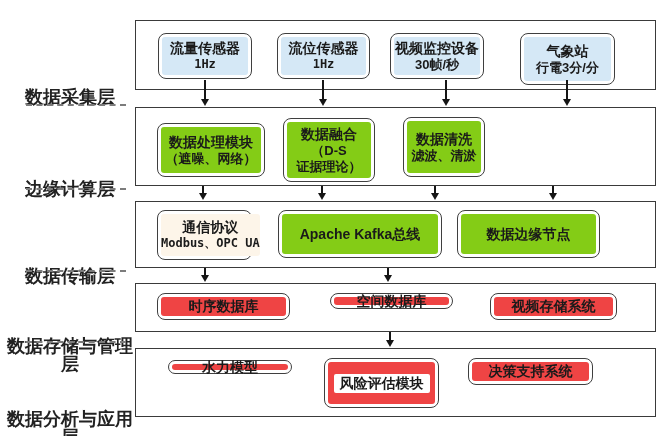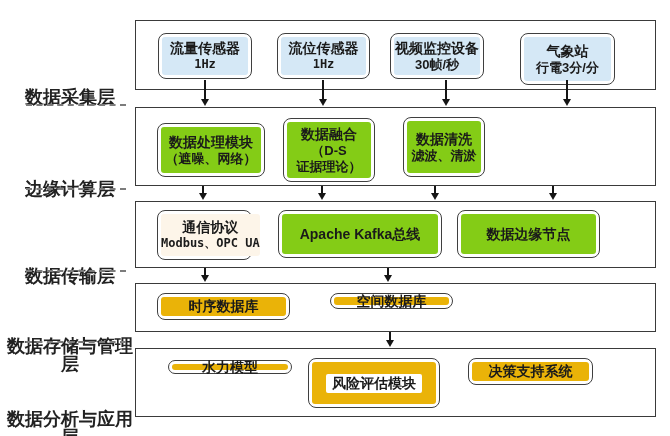--- a/index.html
+++ b/index.html
@@ -28,21 +28,21 @@
   .fill{
     flex:1;display:flex;flex-direction:column;align-items:center;
     justify-content:center;border-radius:3px;text-align:center;
   }
   .fill span{display:block;font-weight:bold;font-size:14px;line-height:17px;white-space:nowrap;}
   .fill span.sm{font-size:12px;line-height:15px;font-family:"DejaVu Sans Mono","Liberation Sans",sans-serif;}
   .fill span.md{font-size:13px;line-height:16px;}
   .blue{background:#d5e8f6;}
   .cream{background:#84cc16;}
   .cream-lt{background:#fdf5e9;}
-  .gray{background:#eab308;}
+  .gray{background:#ef4444;}
   .band-white{background:#ffffff;padding:1px 6px;border-radius:2px;}
   .arrow{position:absolute;width:2px;background:#151515;z-index:4;}
   .arrow::after{
     content:"";position:absolute;bottom:-7px;left:-3.5px;width:0;height:0;
     border-left:4.5px solid transparent;border-right:4.5px solid transparent;
     border-top:7px solid #151515;
   }
 </style>
 </head>
 <body>
@@ -131,27 +131,32 @@
   <div class="box" style="left:157px;top:293px;width:133px;height:27px">
     <div class="fill gray">
       <span>时序数据库</span>
     </div>
   </div>
   <div class="box" style="left:330px;top:293px;width:123px;height:16px">
     <div class="fill gray">
       <span>空间数据库</span>
     </div>
   </div>
+  <div class="box" style="left:490px;top:293px;width:127px;height:27px">
+    <div class="fill gray">
+      <span>视频存储系统</span>
+    </div>
+  </div>
 
   <div class="box" style="left:168px;top:360px;width:124px;height:14px">
     <div class="fill gray">
       <span>水力模型</span>
     </div>
   </div>
-  <div class="box" style="left:308px;top:358px;width:132px;height:50px">
+  <div class="box" style="left:324px;top:358px;width:115px;height:50px">
     <div class="fill gray">
       <span class="band-white">风险评估模块</span>
     </div>
   </div>
   <div class="box" style="left:468px;top:358px;width:125px;height:27px">
     <div class="fill gray">
       <span>决策支持系统</span>
     </div>
   </div>
 

